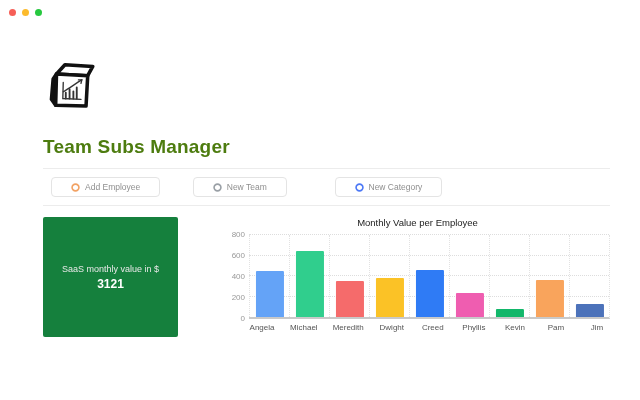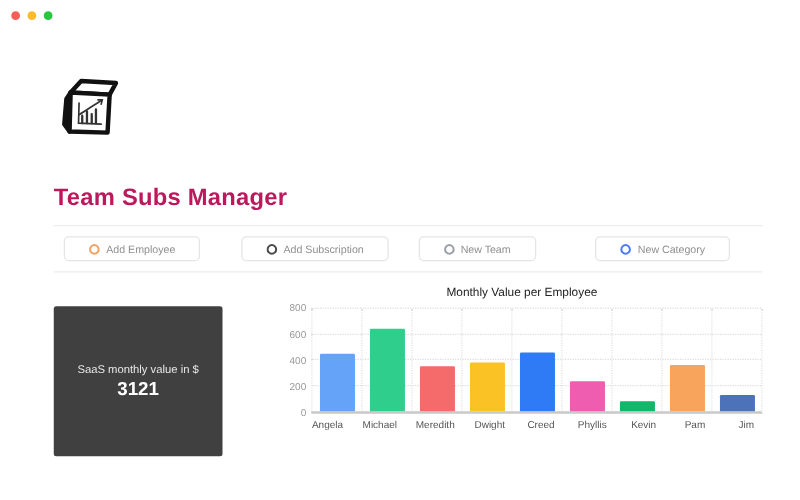--- a/index.html
+++ b/index.html
@@ -7,21 +7,21 @@
     font-family:"Liberation Sans","DejaVu Sans",sans-serif; color:#1f1f1f; }
 
   .traffic { position:absolute; top:9px; left:9px; display:flex; gap:6px; }
   .dot { width:7px; height:7px; border-radius:50%; }
   .dot.red{ background:#f65f57; } .dot.yellow{ background:#fcbb2d; } .dot.green{ background:#27c83f; }
 
   .content { padding:58px 30px 0 43px; }
 
   .page-icon { width:54px; height:54px; display:block; }
 
-  h1.page-title { font-size:19px; font-weight:bold; letter-spacing:.2px; margin-top:36px; color:#be185d; }
+  h1.page-title { font-size:19px; font-weight:bold; letter-spacing:.2px; margin-top:24px; color:#4d7c0f; }
 
   .quote { margin-top:9px; border-left:2px solid #2f2f2f; padding-left:12px; }
   .quote .q-line { font-style:italic; font-size:8.5px; line-height:12px; color:#3d3d3d; }
   .guide-link-row { display:flex; align-items:center; gap:6px; margin-top:4px; cursor:pointer; }
   .q-mark { color:#e5484d; font-weight:bold; font-size:10px; }
   .guide-link { font-size:9.5px; font-weight:600; color:#37352f; text-decoration:underline;
     text-decoration-color:#b8b5b0; text-underline-offset:2px; }
 
   .toolbar { margin-top:10px; border-top:1px solid #ececec; border-bottom:1px solid #ececec;
     padding:8px 0; display:grid; grid-template-columns:repeat(4,1fr); }
@@ -29,21 +29,21 @@
   .tb-btn { display:inline-flex; align-items:center; gap:5px; background:#fff;
     border:1px solid #e4e4e4; border-radius:4px; padding:4px 19px; font-size:8.5px;
     color:#8f8f8f; cursor:pointer; font-family:inherit; }
   .tb-btn svg { display:block; }
 
   .bottom { margin-top:11px; display:flex; gap:47px; }
 
   .stat-card { width:135px; height:120px; background:#1d1d1d; border-radius:2px;
     display:flex; flex-direction:column; align-items:center; justify-content:center; gap:3px; }
   .stat-label { font-size:9px; color:#e8e8e8; }
-  .stat-value { font-size:15px; font-weight:bold; color:#fff; }
+  .stat-value { font-size:12px; font-weight:bold; color:#fff; }
 
   .chart { flex:1; min-width:0; }
   .chart-title { text-align:center; font-size:9.5px; font-weight:normal; color:#222; margin-bottom:7px; }
   .chart-body { display:flex; }
   .y-axis { width:24px; position:relative; height:84px; flex:none; }
   .y-tick { position:absolute; right:4px; transform:translateY(50%); font-size:8px; color:#999; line-height:1; }
   .plot { flex:1; position:relative; height:84px; display:flex; align-items:flex-end;
     border-bottom:2px solid #c9c9c9; border-right:1px dotted #e2e2e2; }
   .gridline { position:absolute; left:0; right:0; border-top:1px dotted #ddd; }
   .cat-cell { flex:1; height:100%; position:relative; border-left:1px dotted #e2e2e2; }
@@ -85,50 +85,41 @@
       <button class="tb-btn">
         <svg width="9" height="9" viewBox="0 0 10 10" style="color: rgb(242, 162, 100);">
           <circle cx="5" cy="5" r="3.8" fill="none" stroke="currentColor" stroke-width="1.8"></circle>
           <path d="M5 3.4 V6.6 M3.4 5 H6.6" stroke="#fff" stroke-width="1.1"></path>
         </svg>
         <span>Add Employee</span>
       </button>
     </div>
     <div class="tb-cell">
       <button class="tb-btn">
-        <svg width="9" height="9" viewBox="0 0 10 10" style="color: rgb(74, 74, 74);">
-          <circle cx="5" cy="5" r="3.8" fill="none" stroke="currentColor" stroke-width="1.8"></circle>
-          <path d="M5 3.4 V6.6 M3.4 5 H6.6" stroke="#fff" stroke-width="1.1"></path>
-        </svg>
-        <span>Add Subscription</span>
-      </button>
-    </div>
-    <div class="tb-cell">
-      <button class="tb-btn">
         <svg width="9" height="9" viewBox="0 0 10 10" style="color: rgb(154, 160, 166);">
           <circle cx="5" cy="5" r="3.8" fill="none" stroke="currentColor" stroke-width="1.8"></circle>
           <path d="M5 3.4 V6.6 M3.4 5 H6.6" stroke="#fff" stroke-width="1.1"></path>
         </svg>
         <span>New Team</span>
       </button>
     </div>
     <div class="tb-cell">
       <button class="tb-btn">
         <svg width="9" height="9" viewBox="0 0 10 10" style="color: rgb(77, 121, 246);">
           <circle cx="5" cy="5" r="3.8" fill="none" stroke="currentColor" stroke-width="1.8"></circle>
           <path d="M5 3.4 V6.6 M3.4 5 H6.6" stroke="#fff" stroke-width="1.1"></path>
         </svg>
         <span>New Category</span>
       </button>
     </div>
   </div>
 
   <div class="bottom">
 
-    <div class="stat-card" style="background: #404040; margin-top: 16px;">
+    <div class="stat-card" style="background: #15803d;">
       <div class="stat-label">SaaS monthly value in $</div>
       <div class="stat-value">3121</div>
     </div>
 
     <div class="chart">
       <div class="chart-title">Monthly Value per Employee</div>
       <div class="chart-body">
         <div class="y-axis">
             <span class="y-tick" style="bottom: 0%;">0</span>
             <span class="y-tick" style="bottom: 25%;">200</span>

